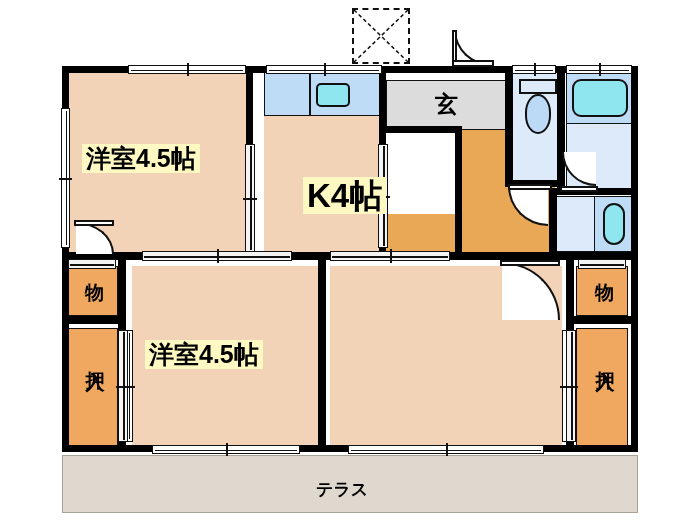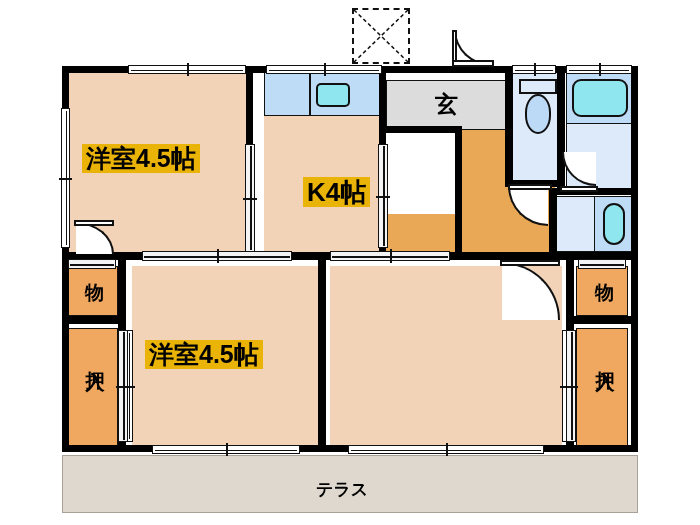--- a/index.html
+++ b/index.html
@@ -51,21 +51,21 @@
 
   
   .swing{border:2px solid #111;background:#ffffff;}
   .leafbar{background:#ffffff;border:2px solid #111;}
 
   
   .ps{border:2px dashed #111;background:#ffffff;}
   .ps .d1,.ps .d2{position:absolute;left:0;top:0;width:100%;height:100%;}
 
   
-  .lbl{position:absolute;background:#eab308;color:#000000;
+  .lbl{position:absolute;background:#fef9c3;color:#000000;
        font-weight:bold;white-space:nowrap;line-height:1;
        padding:2px 4px;}
   .lbl.noplate{background:transparent;}
   .vlabel{writing-mode:vertical-rl;text-orientation:upright;}
 </style>
 </head>
 <body>
 
 <div id="plan">
 
@@ -257,20 +257,20 @@
 
   <div class="b ps" style="left:352px;top:8px;width:58px;height:56px;">
     <svg class="d1" viewBox="0 0 58 56" preserveAspectRatio="none">
       <line x1="0" y1="0" x2="58" y2="56" stroke="#111" stroke-width="1.6" stroke-dasharray="4 3"></line>
       <line x1="58" y1="0" x2="0" y2="56" stroke="#111" stroke-width="1.6" stroke-dasharray="4 3"></line>
     </svg>
   </div>
 
   <div class="lbl" style="left:82px;top:144px;font-size:25px;letter-spacing:0px;">洋室4.5帖</div>
 
-  <div class="lbl" style="left:303px;top:177px;font-size:26px;">K4帖</div>
+  <div class="lbl" style="left:303px;top:177px;font-size:33px;">K4帖</div>
 
   <div class="lbl noplate" style="left:431px;top:91px;font-size:23px;background:transparent;">玄</div>
 
   <div class="lbl" style="left:145px;top:340px;font-size:25px;">洋室4.5帖</div>
 
 
 </div>
 
 </body></html>

